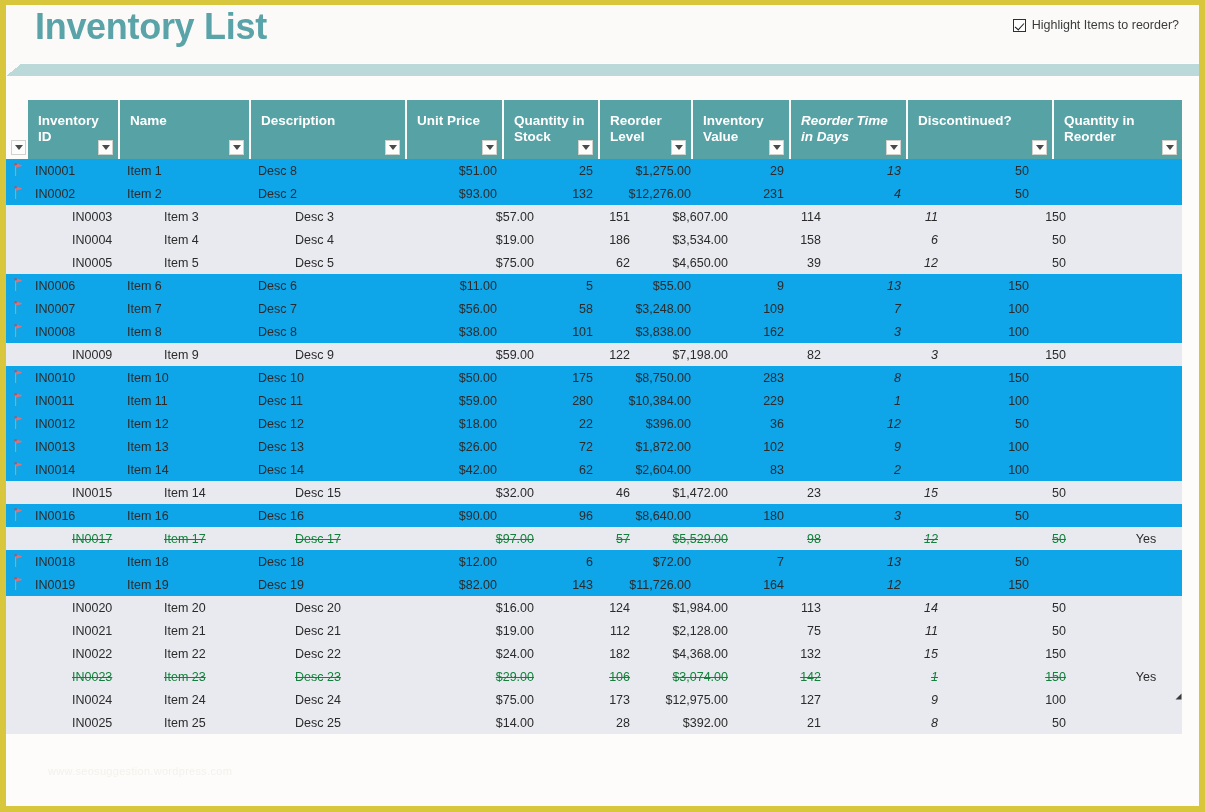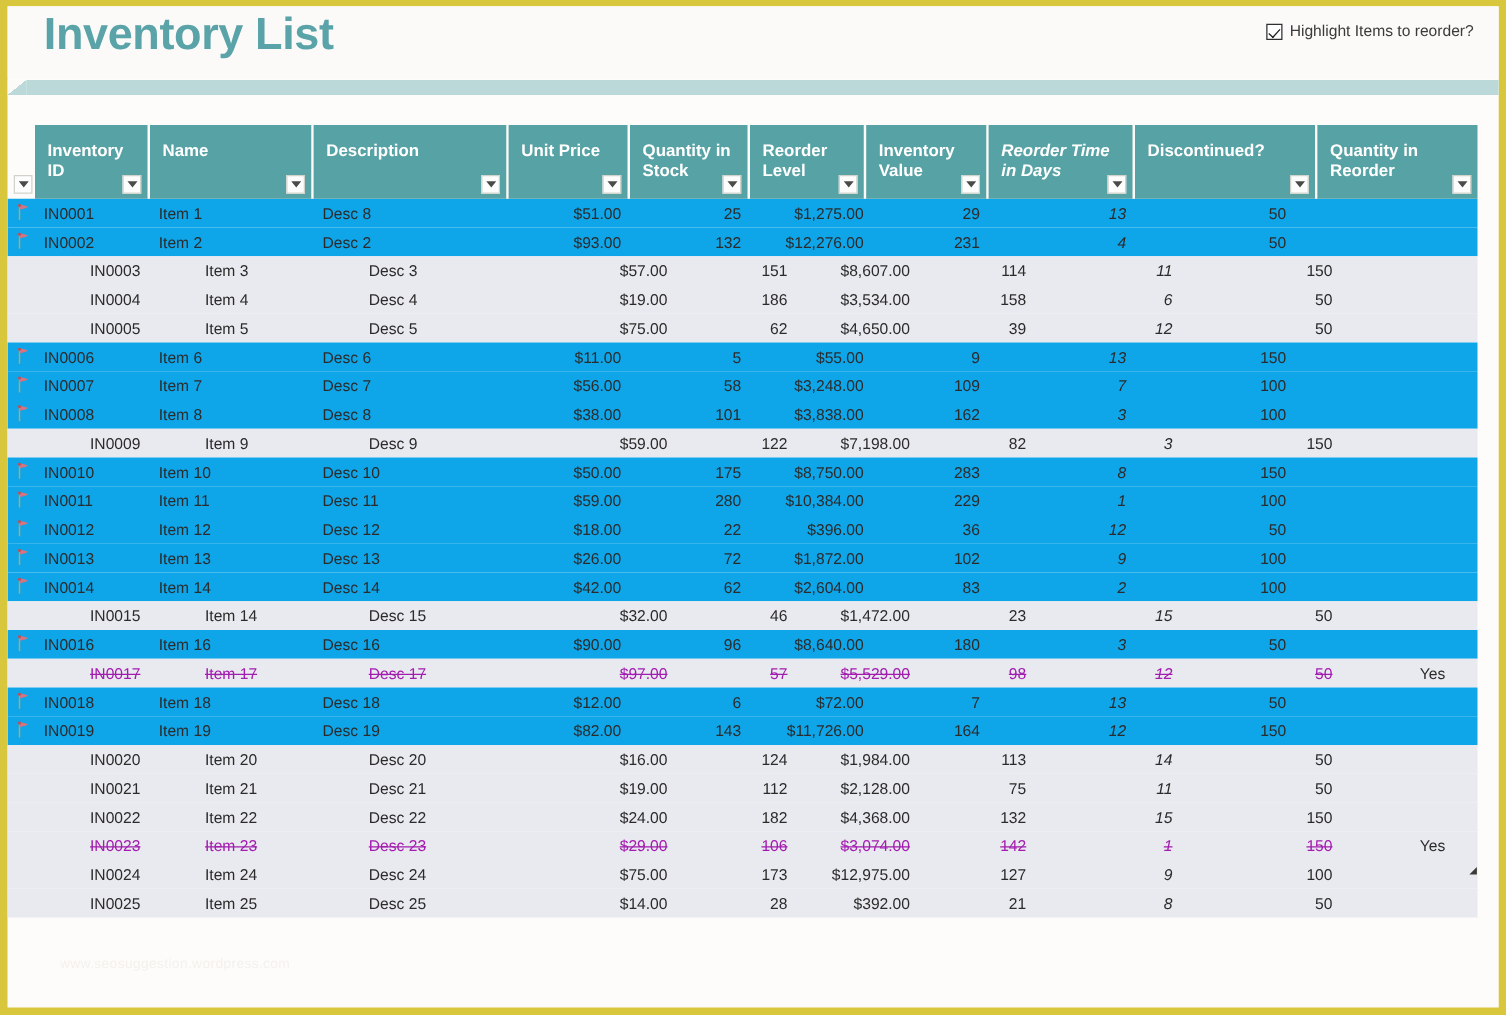--- a/index.html
+++ b/index.html
@@ -198,21 +198,21 @@
     position: relative;
     background: transparent;
   }
   .hgutter .fbtn { right: 2px; bottom: 4px; }
 
   
   .bg-yellow { background: #0ea5e9; }
   .bg-gray   { background: #e9eaef; padding-left: 37px; }
 
   .disc .cell {
-    color: #a21caf;
+    color: #15803d;
     text-decoration: line-through;
   }
   .disc .cell.nostrike {
     color: #2b2b2b;
     text-decoration: none;
   }
 
   
   #resize {
     position: absolute;

